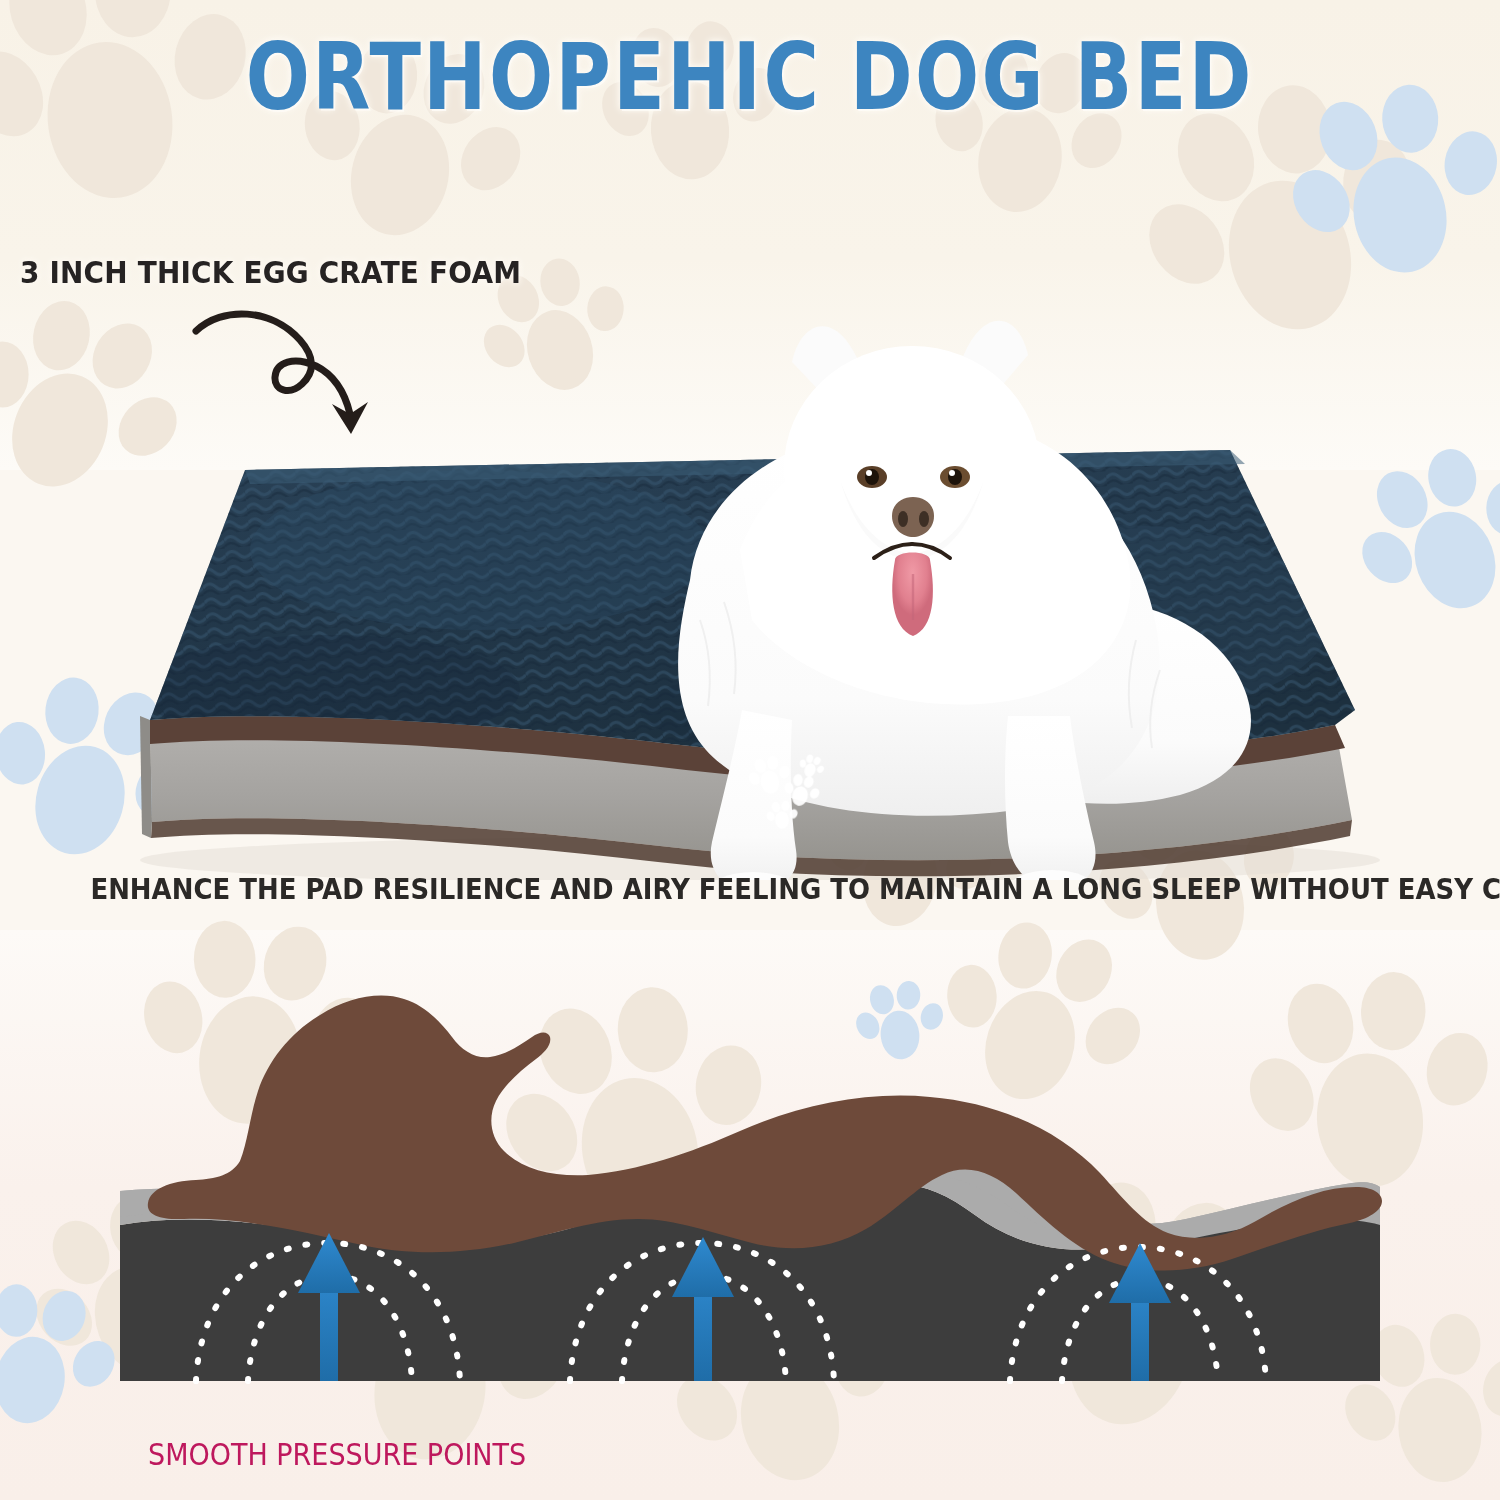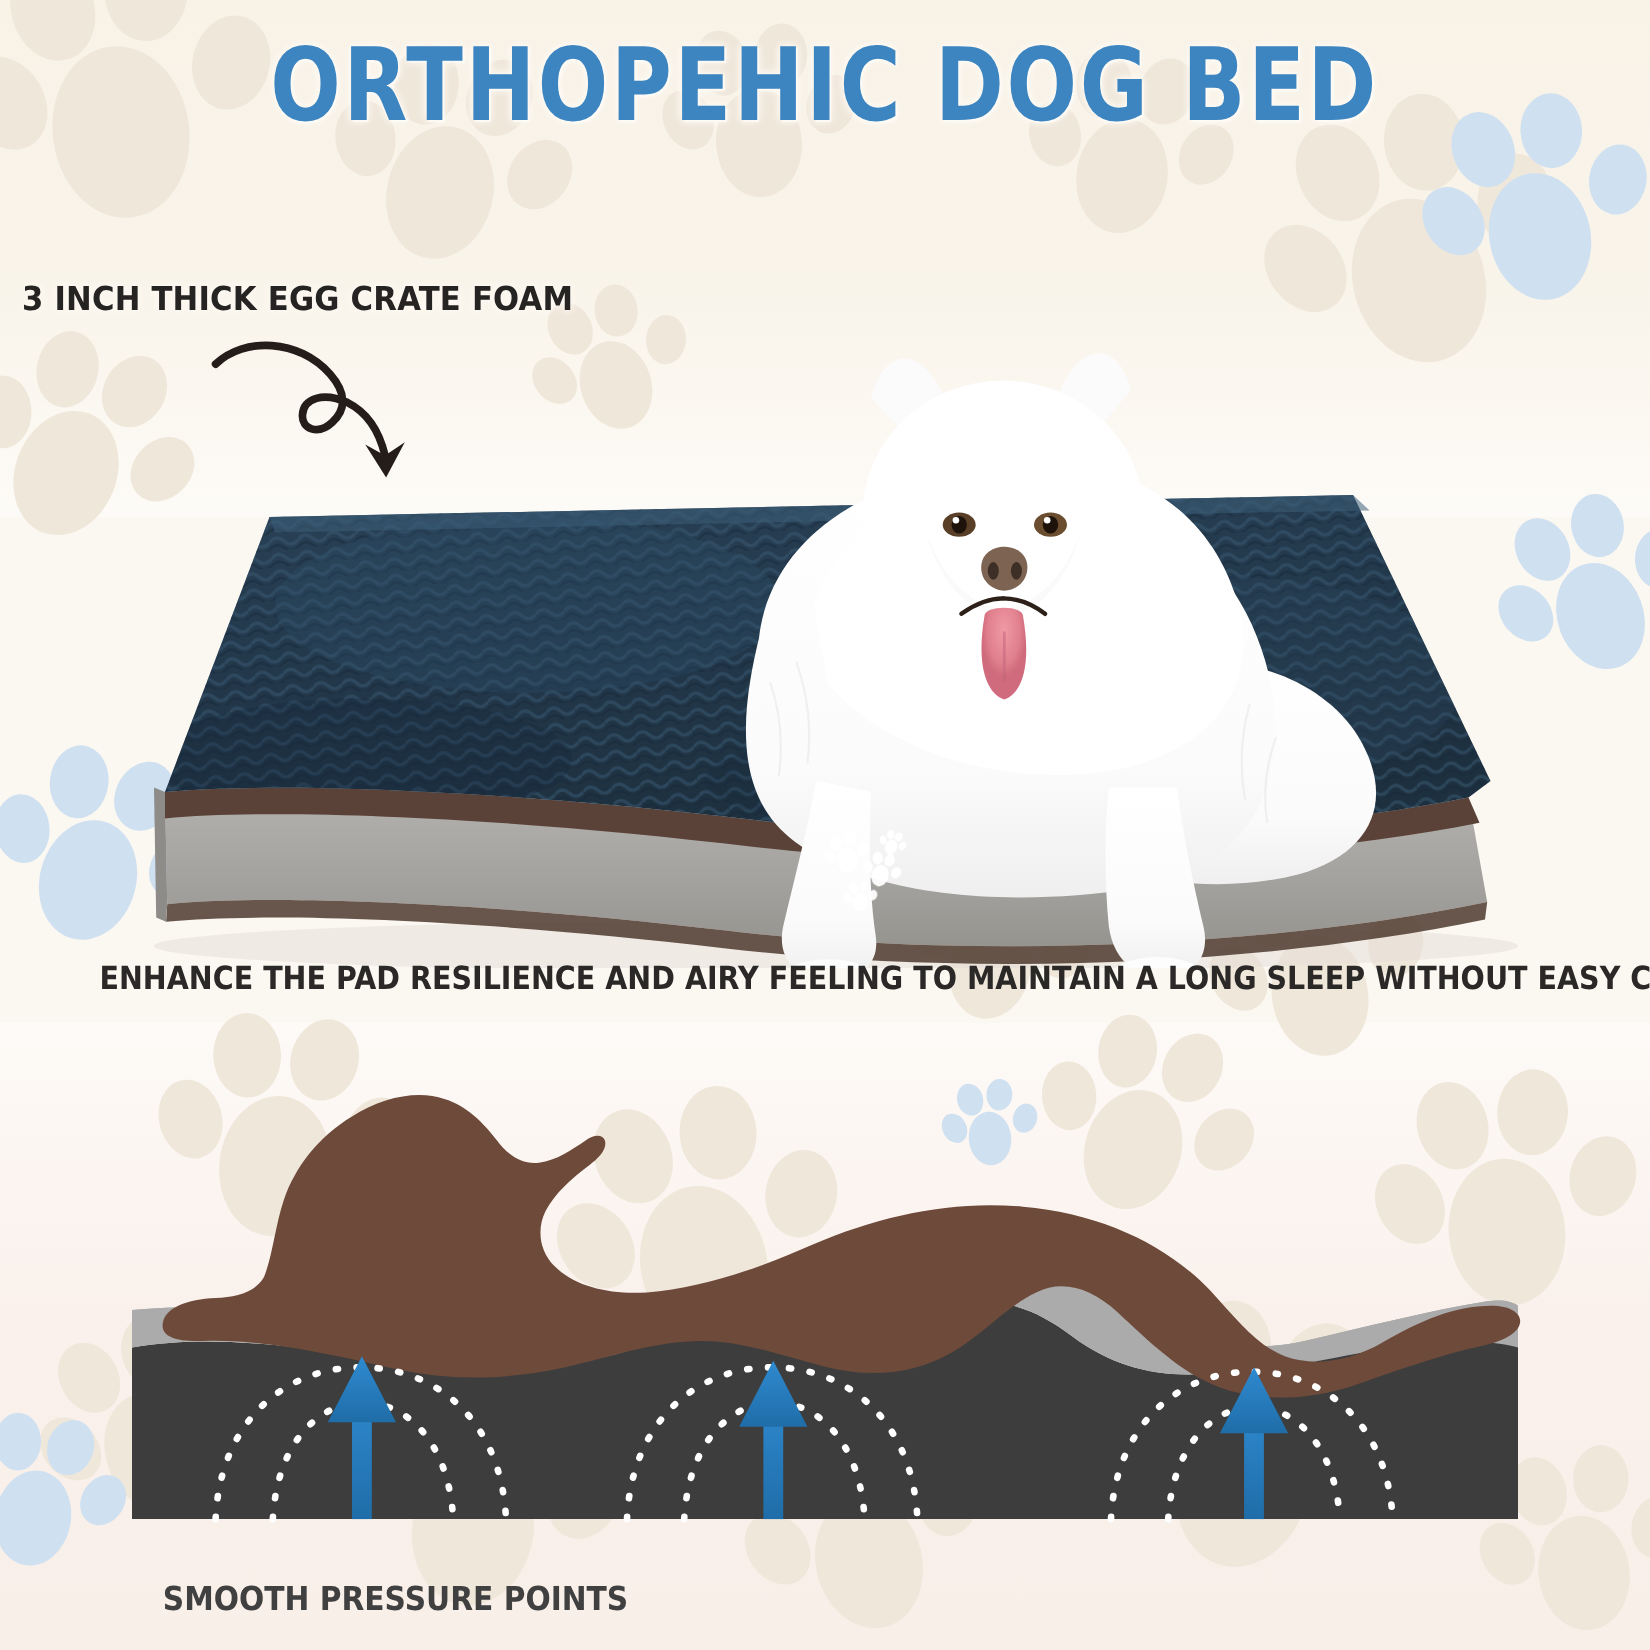--- a/index.html
+++ b/index.html
@@ -71,21 +71,21 @@
   }
   #bed-caption span { display: inline-block; transform: scaleX(.895); transform-origin: center; }
 
   
   #cross-section { position: absolute; left: 0; top: 975px; width: 1500px; height: 430px; z-index: 4; }
 
   
   .bottom-label {
     position: absolute; top: 1437px; z-index: 6;
     font-family: "DejaVu Sans", sans-serif;
-    font-weight: bold; font-size: 30px; color: #404040;
+    font-weight: normal; font-size: 30px; color: #be185d;
     white-space: nowrap;
   }
   .bottom-label span { display: inline-block; transform: scaleX(.9); transform-origin: left center; }
   #label-pressure { left: 148px; }
   #label-airflow  { left: 1093px; }
 </style>
 </head>
 <body>
 
 <div id="page">

